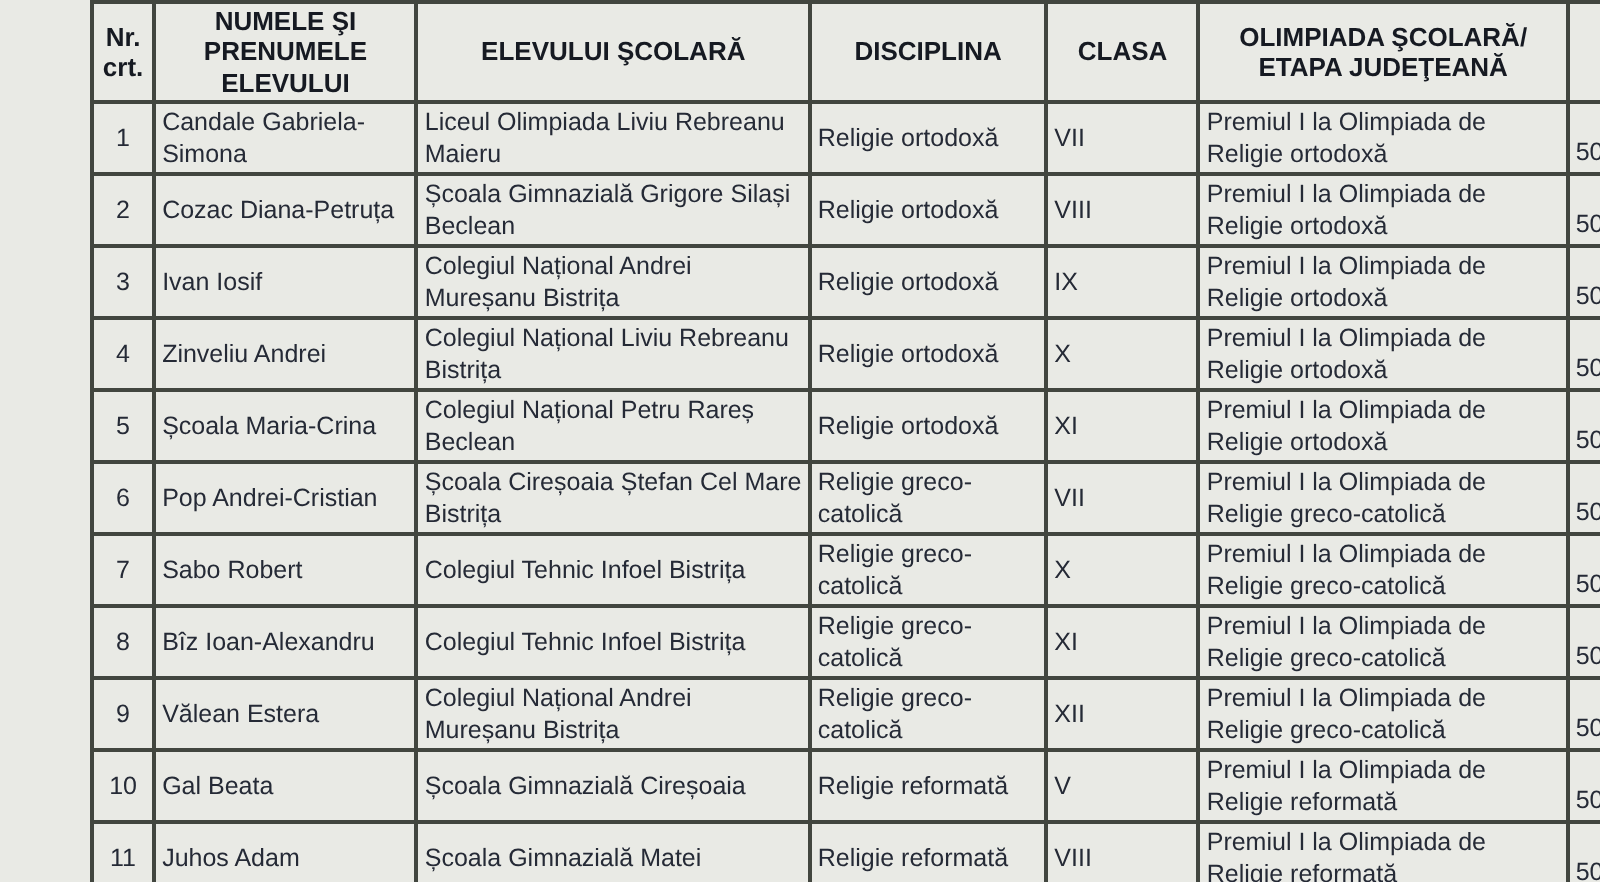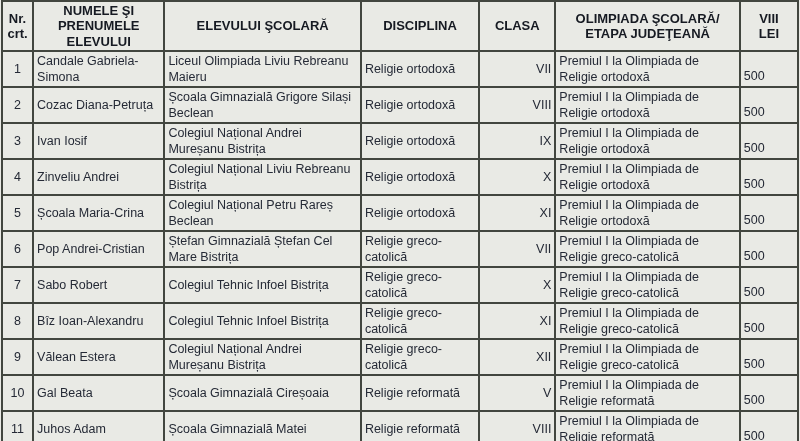--- a/index.html
+++ b/index.html
@@ -8,20 +8,21 @@
     width: 800px;
     height: 441px;
     overflow: hidden;
     background: #e9eae5;
   }
   .scan-page {
     width: 704px;
     height: 441px;
     background: #e9eae5;
     font-family: "Liberation Sans", "DejaVu Sans", sans-serif;
+    padding-left: 44px;
   }
   table.awards {
     border-collapse: collapse;
     table-layout: fixed;
     width: 798px;
     height: 441px;
     margin-left: 1px;
     background: #e9eae5;
     color: #252a36;
   }
@@ -37,21 +38,21 @@
     font-weight: bold;
     text-align: center;
     vertical-align: middle;
     white-space: pre-line;
     line-height: 1.18;
     color: #161a22;
     padding: 1px 2px;
   }
   td { vertical-align: middle; text-align: left; }
   td.col-nr    { text-align: center; }
-  td.col-grade { text-align: right; }
+  td.col-grade { text-align: left; }
   td.col-amount {
     text-align: left;
     vertical-align: bottom;
     padding-right: 3px;
     padding-bottom: 2px;
   }
   thead tr { height: 42px; }
   tbody tr { height: 36px; }
 </style>
 </head>
@@ -126,21 +127,21 @@
           <td class="col-student">Școala Maria-Crina</td>
           <td class="col-school">Colegiul Național Petru Rareș Beclean</td>
           <td class="col-discipline">Religie ortodoxă</td>
           <td class="col-grade">XI</td>
           <td class="col-award">Premiul I la Olimpiada de Religie ortodoxă</td>
           <td class="col-amount">500</td>
         </tr>
         <tr>
           <td class="col-nr">6</td>
           <td class="col-student">Pop Andrei-Cristian</td>
-          <td class="col-school">Ștefan Gimnazială Ștefan Cel Mare Bistrița</td>
+          <td class="col-school">Școala Cireșoaia Ștefan Cel Mare Bistrița</td>
           <td class="col-discipline">Religie greco-catolică</td>
           <td class="col-grade">VII</td>
           <td class="col-award">Premiul I la Olimpiada de Religie greco-catolică</td>
           <td class="col-amount">500</td>
         </tr>
         <tr>
           <td class="col-nr">7</td>
           <td class="col-student">Sabo Robert</td>
           <td class="col-school">Colegiul Tehnic Infoel Bistrița</td>
           <td class="col-discipline">Religie greco-catolică</td>

